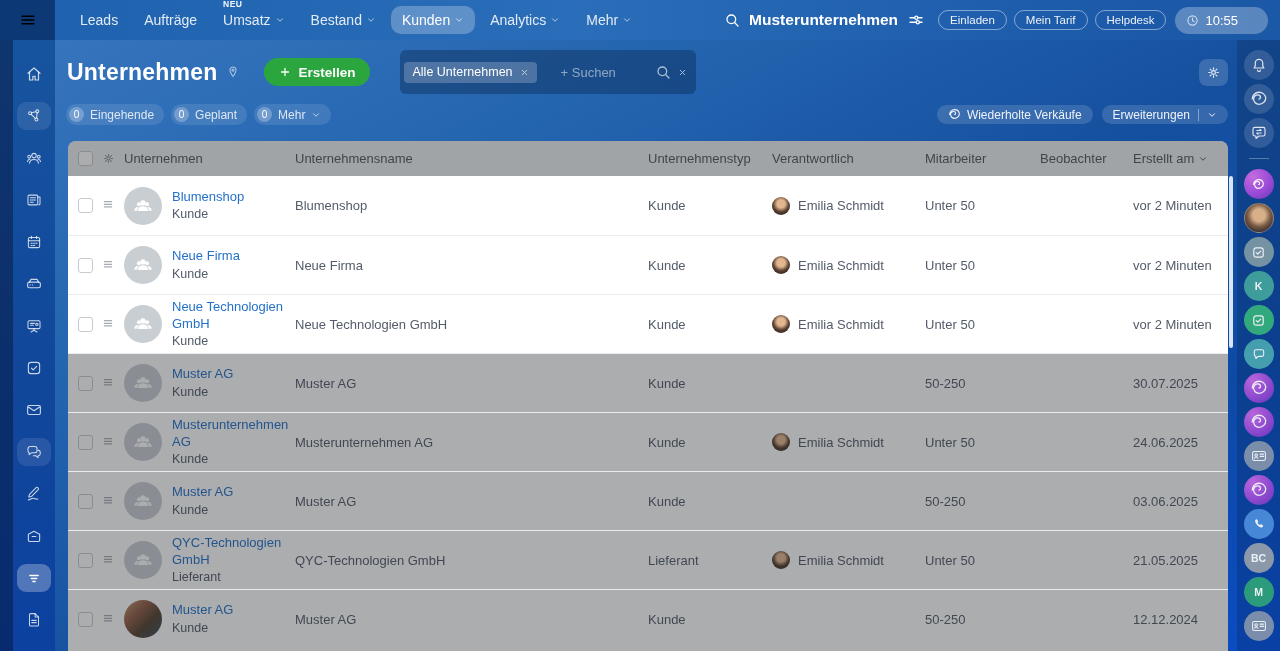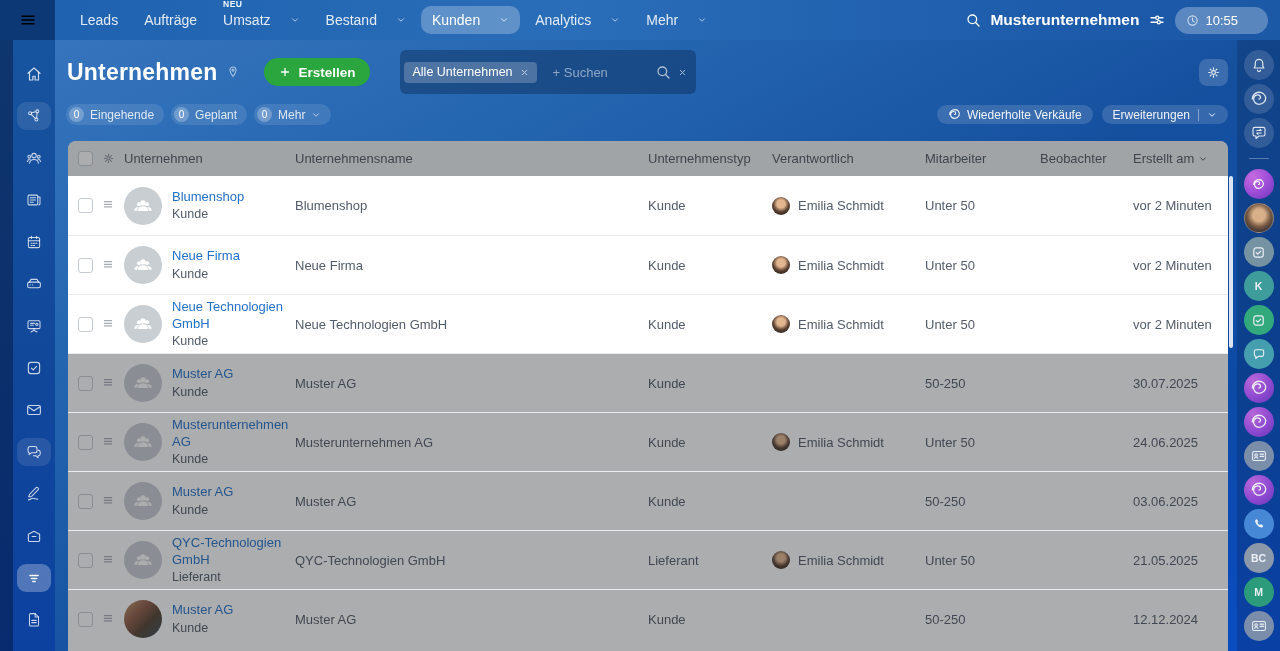--- a/index.html
+++ b/index.html
@@ -8,21 +8,21 @@
   .app { position:relative; width:1280px; height:651px; overflow:hidden;
          background:linear-gradient(152deg,#3a78c0 0%,#2465b0 30%,#15509f 55%,#0d4aa6 78%,#0a4cc4 100%); }
 
   
   .topbar { position:absolute; left:0; top:0; width:1280px; height:40px; display:flex; align-items:center;
             background:linear-gradient(90deg,#0d3876 0,#0d3876 55px,#1f63b0 55px,#2a6db8 45%,#1d5cab 82%,#1b58a6 100%); z-index:5; }
   .tb-left { width:55px; flex:0 0 55px; display:flex; justify-content:center; }
   .ic { display:inline-flex; align-items:center; justify-content:center; }
   .ic svg { display:block; }
   .menu { display:flex; align-items:center; gap:4px; margin-left:14px; }
-  .menu-item { position:relative; display:flex; align-items:center; gap:19px; padding:6px 11px; border-radius:10px;
+  .menu-item { position:relative; display:flex; align-items:center; gap:4px; padding:6px 11px; border-radius:10px;
                color:rgba(255,255,255,.87); font-size:14px; cursor:pointer; white-space:nowrap; }
   .menu-item.active { background:rgba(255,255,255,.26); color:#fff; }
   .menu-item .neu { position:absolute; top:-7px; left:11px; font-size:8.5px; font-weight:700; letter-spacing:.4px; color:rgba(255,255,255,.95); }
   .menu-item .ic { opacity:.75; }
   .tb-right { margin-left:auto; display:flex; align-items:center; gap:9px; padding-right:12px; color:#fff; }
   .ws { font-size:15.5px; font-weight:700; color:#fff; cursor:pointer; }
   .tb-pill { background:transparent; border:1px solid rgba(255,255,255,.45); color:rgba(255,255,255,.92);
              border-radius:11px; font-size:11.5px; padding:3px 11px; font-family:inherit; cursor:pointer; white-space:nowrap; }
   .time-pill { display:flex; align-items:center; gap:6px; background:rgba(255,255,255,.28); border-radius:14px;
                height:27px; padding:0 30px 0 11px; font-size:13px; color:#fff; cursor:pointer; position:relative; }
@@ -54,21 +54,21 @@
   .page-head { display:flex; align-items:center; padding:18px 9px 0 12px; height:46px; color:#fff; }
   .page-head h1 { font-size:23px; font-weight:600; letter-spacing:.2px; }
   .pin { margin-left:9px; opacity:.6; cursor:pointer; }
   .create { display:flex; align-items:center; gap:7px; margin-left:24px; height:28px; padding:0 15px; border:none;
             border-radius:16px; background:#2ba53e; color:#fff; font-size:13.5px; font-weight:700; font-family:inherit; cursor:pointer; }
   .filterbar { display:flex; align-items:center; margin-left:30px; width:296px; height:44px; border-radius:6px;
                background:rgba(8,33,70,.38); padding:0 9px 0 4px; cursor:text; }
   .chip { display:flex; align-items:center; gap:7px; background:rgba(255,255,255,.22); color:#fff; font-size:12.5px;
           border-radius:4px; height:21px; padding:0 8px; cursor:pointer; white-space:nowrap; }
   .chip .ic { opacity:.7; }
-  .filterbar .ph { margin-left:16px; font-size:13px; color:rgba(255,255,255,.5); flex:1; }
+  .filterbar .ph { margin-left:24px; font-size:13px; color:rgba(255,255,255,.5); flex:1; }
   .filterbar .ic { opacity:.65; cursor:pointer; }
   .gearbtn { margin-left:auto; width:29px; height:27px; border:none; border-radius:8px; background:rgba(255,255,255,.16);
              color:rgba(255,255,255,.9); display:flex; align-items:center; justify-content:center; cursor:pointer; }
   .subhead { display:flex; align-items:center; margin-top:18px; padding:0 9px 0 11px; height:21px; }
   .counters { display:flex; gap:7px; }
   .counter { display:flex; align-items:center; gap:6px; height:21px; border-radius:12px; background:rgba(255,255,255,.11);
              padding:0 10px 0 3px; color:rgba(255,255,255,.82); font-size:12px; cursor:pointer; white-space:nowrap; }
   .counter .cnt { width:15px; height:15px; border-radius:50%; background:rgba(255,255,255,.25); color:#fff;
                   display:flex; align-items:center; justify-content:center; font-size:10px; }
   .counter .ic { opacity:.8; }
@@ -174,20 +174,25 @@
           </svg>
         </span>
       <span class="ws">Musterunternehmen</span>
       <span class="ic">
           <svg width="18" height="18" viewBox="0 0 24 24" fill="none" stroke="currentColor" stroke-width="1.7" stroke-linecap="round" stroke-linejoin="round">
             <path d="M4 9h6.2M14.6 9H20M4 15h8.2M16.6 15H20"></path>
             <circle cx="12.4" cy="9" r="2.1"></circle>
             <circle cx="14.4" cy="15" r="2.1"></circle>
           </svg>
         </span>
+      <div id="tb-buttons" style="display:flex;gap:7px;margin-left:4px;">
+          <button class="tb-pill">Einladen</button>
+          <button class="tb-pill">Mein Tarif</button>
+          <button class="tb-pill">Helpdesk</button>
+        </div>
       <div class="time-pill">
         <span class="ic" style="opacity:.7;">
             <svg width="13" height="13" viewBox="0 0 24 24" fill="none" stroke="currentColor" stroke-width="2">
               <circle cx="12" cy="12" r="8.5"></circle>
               <path d="M12 7.5v5l3.4 2" stroke-linecap="round"></path>
             </svg>
           </span>
         <span>10:55</span>
       </div>
 

